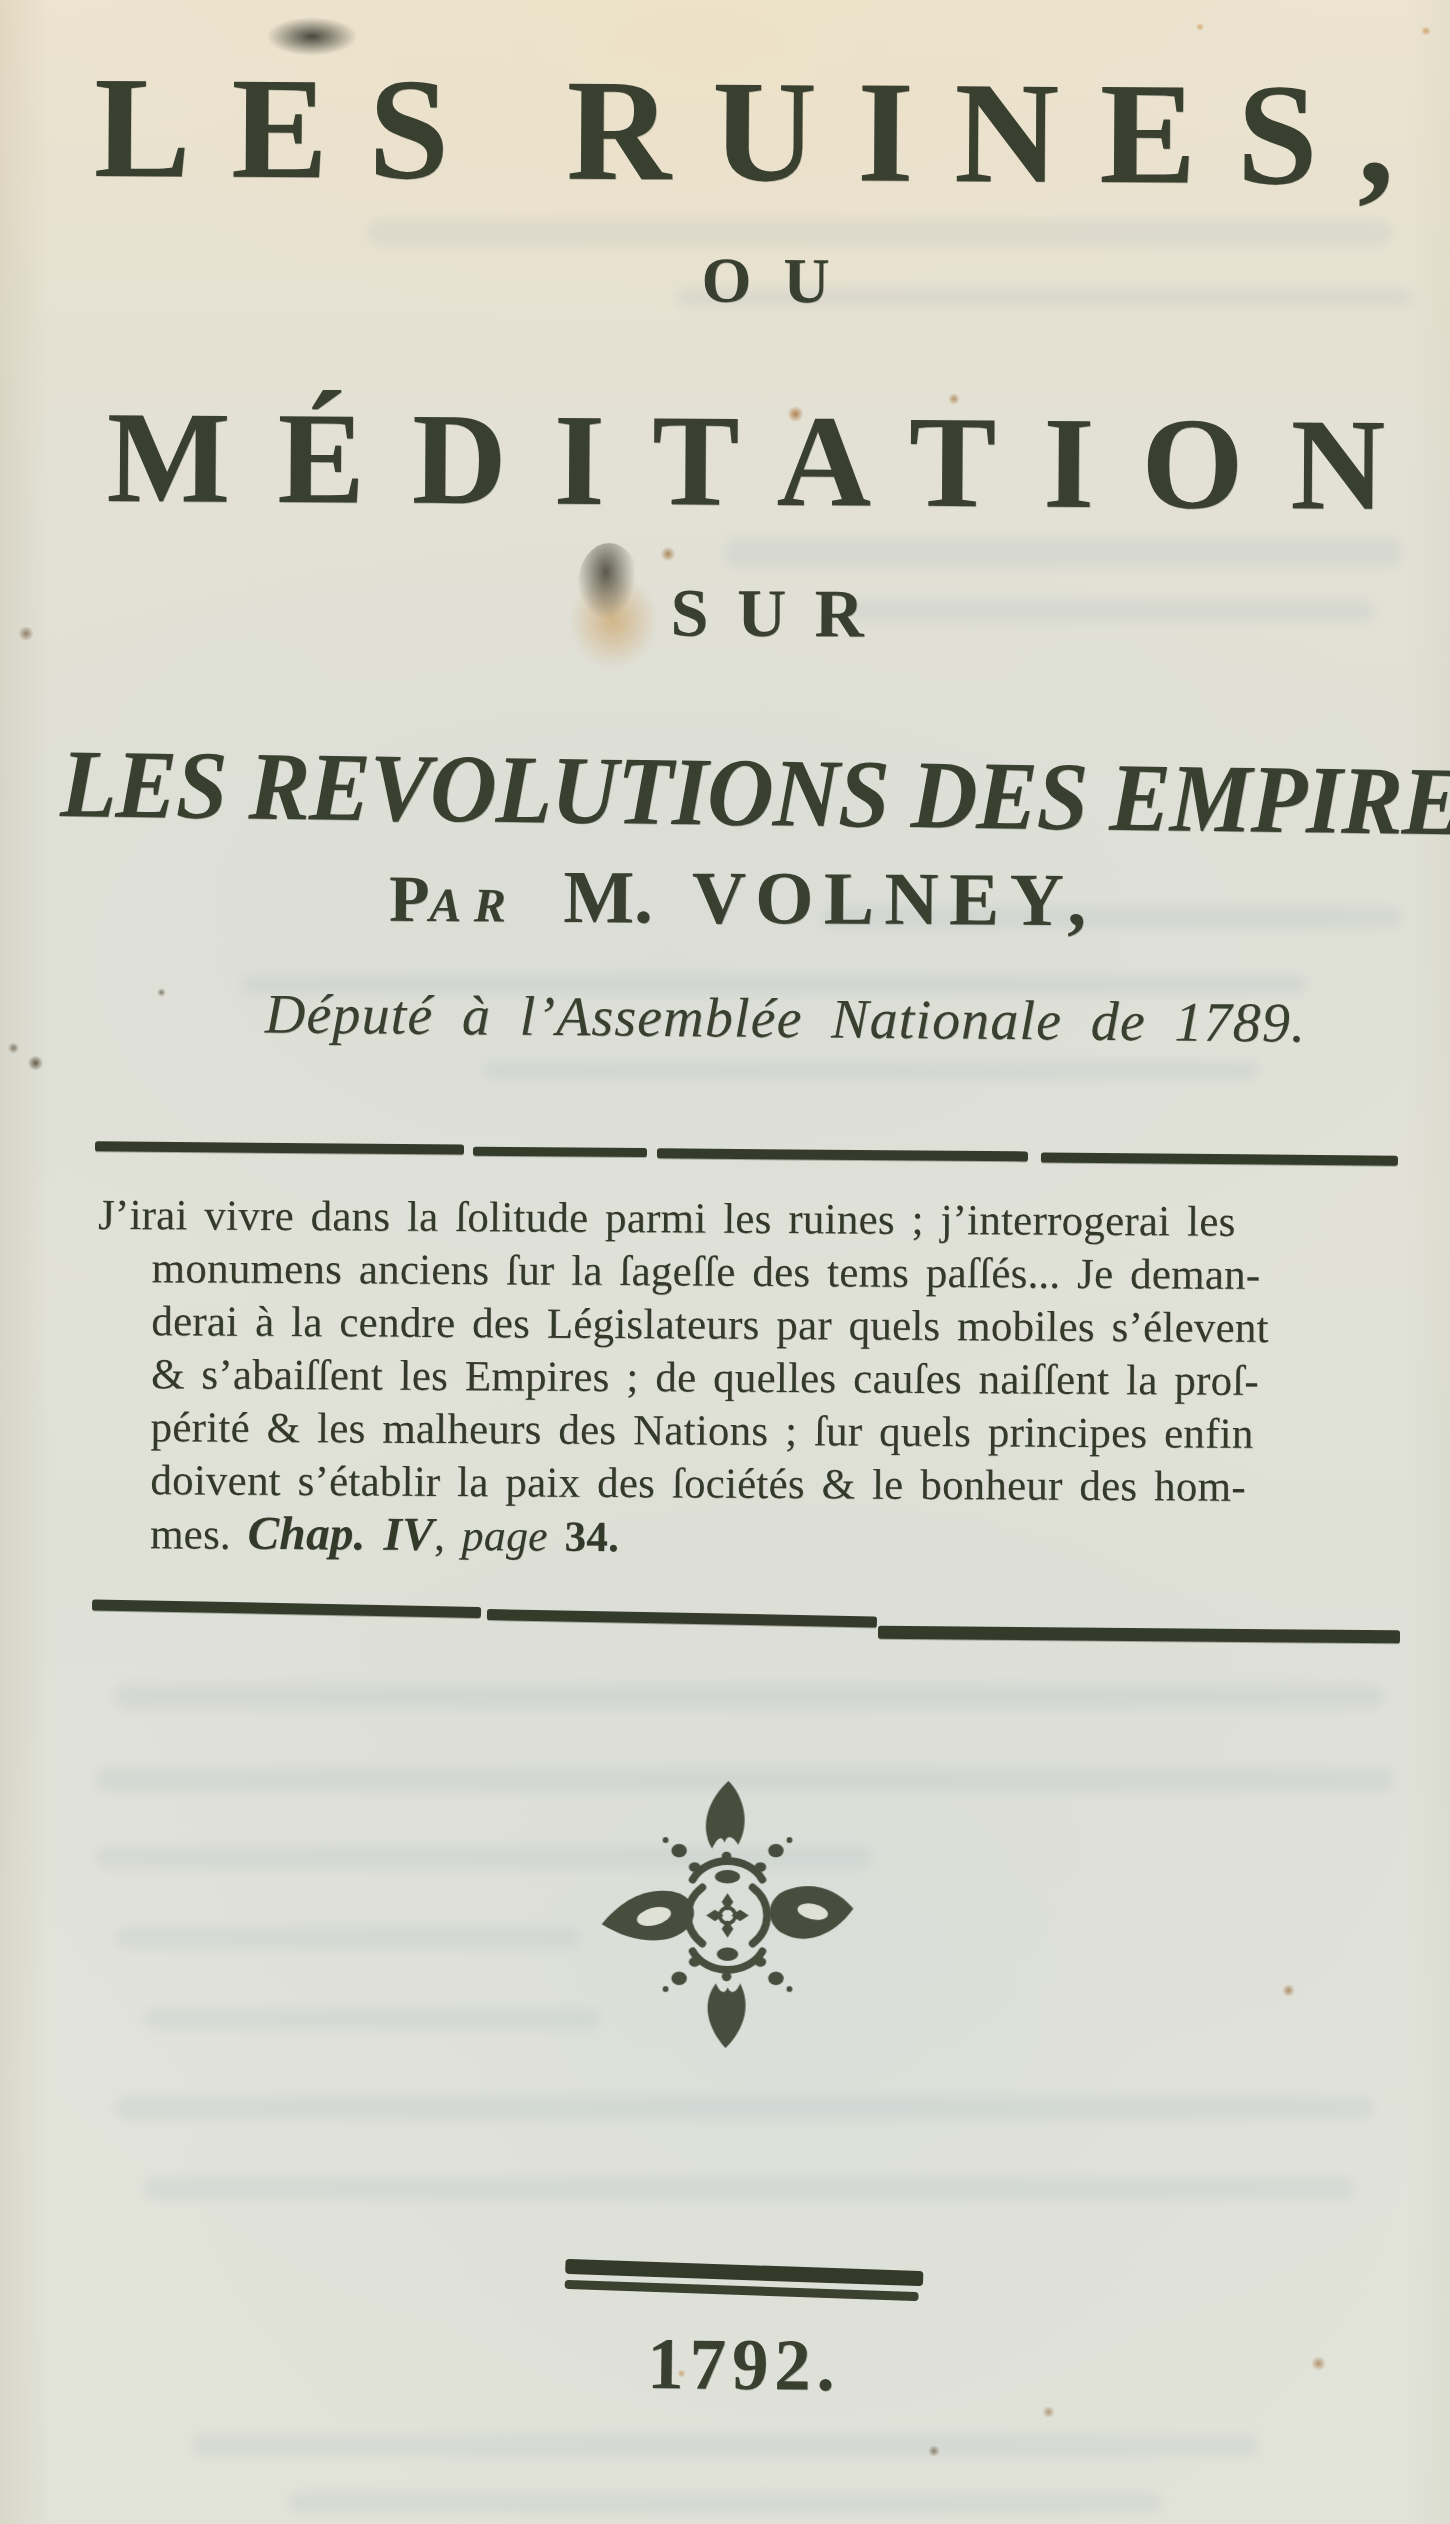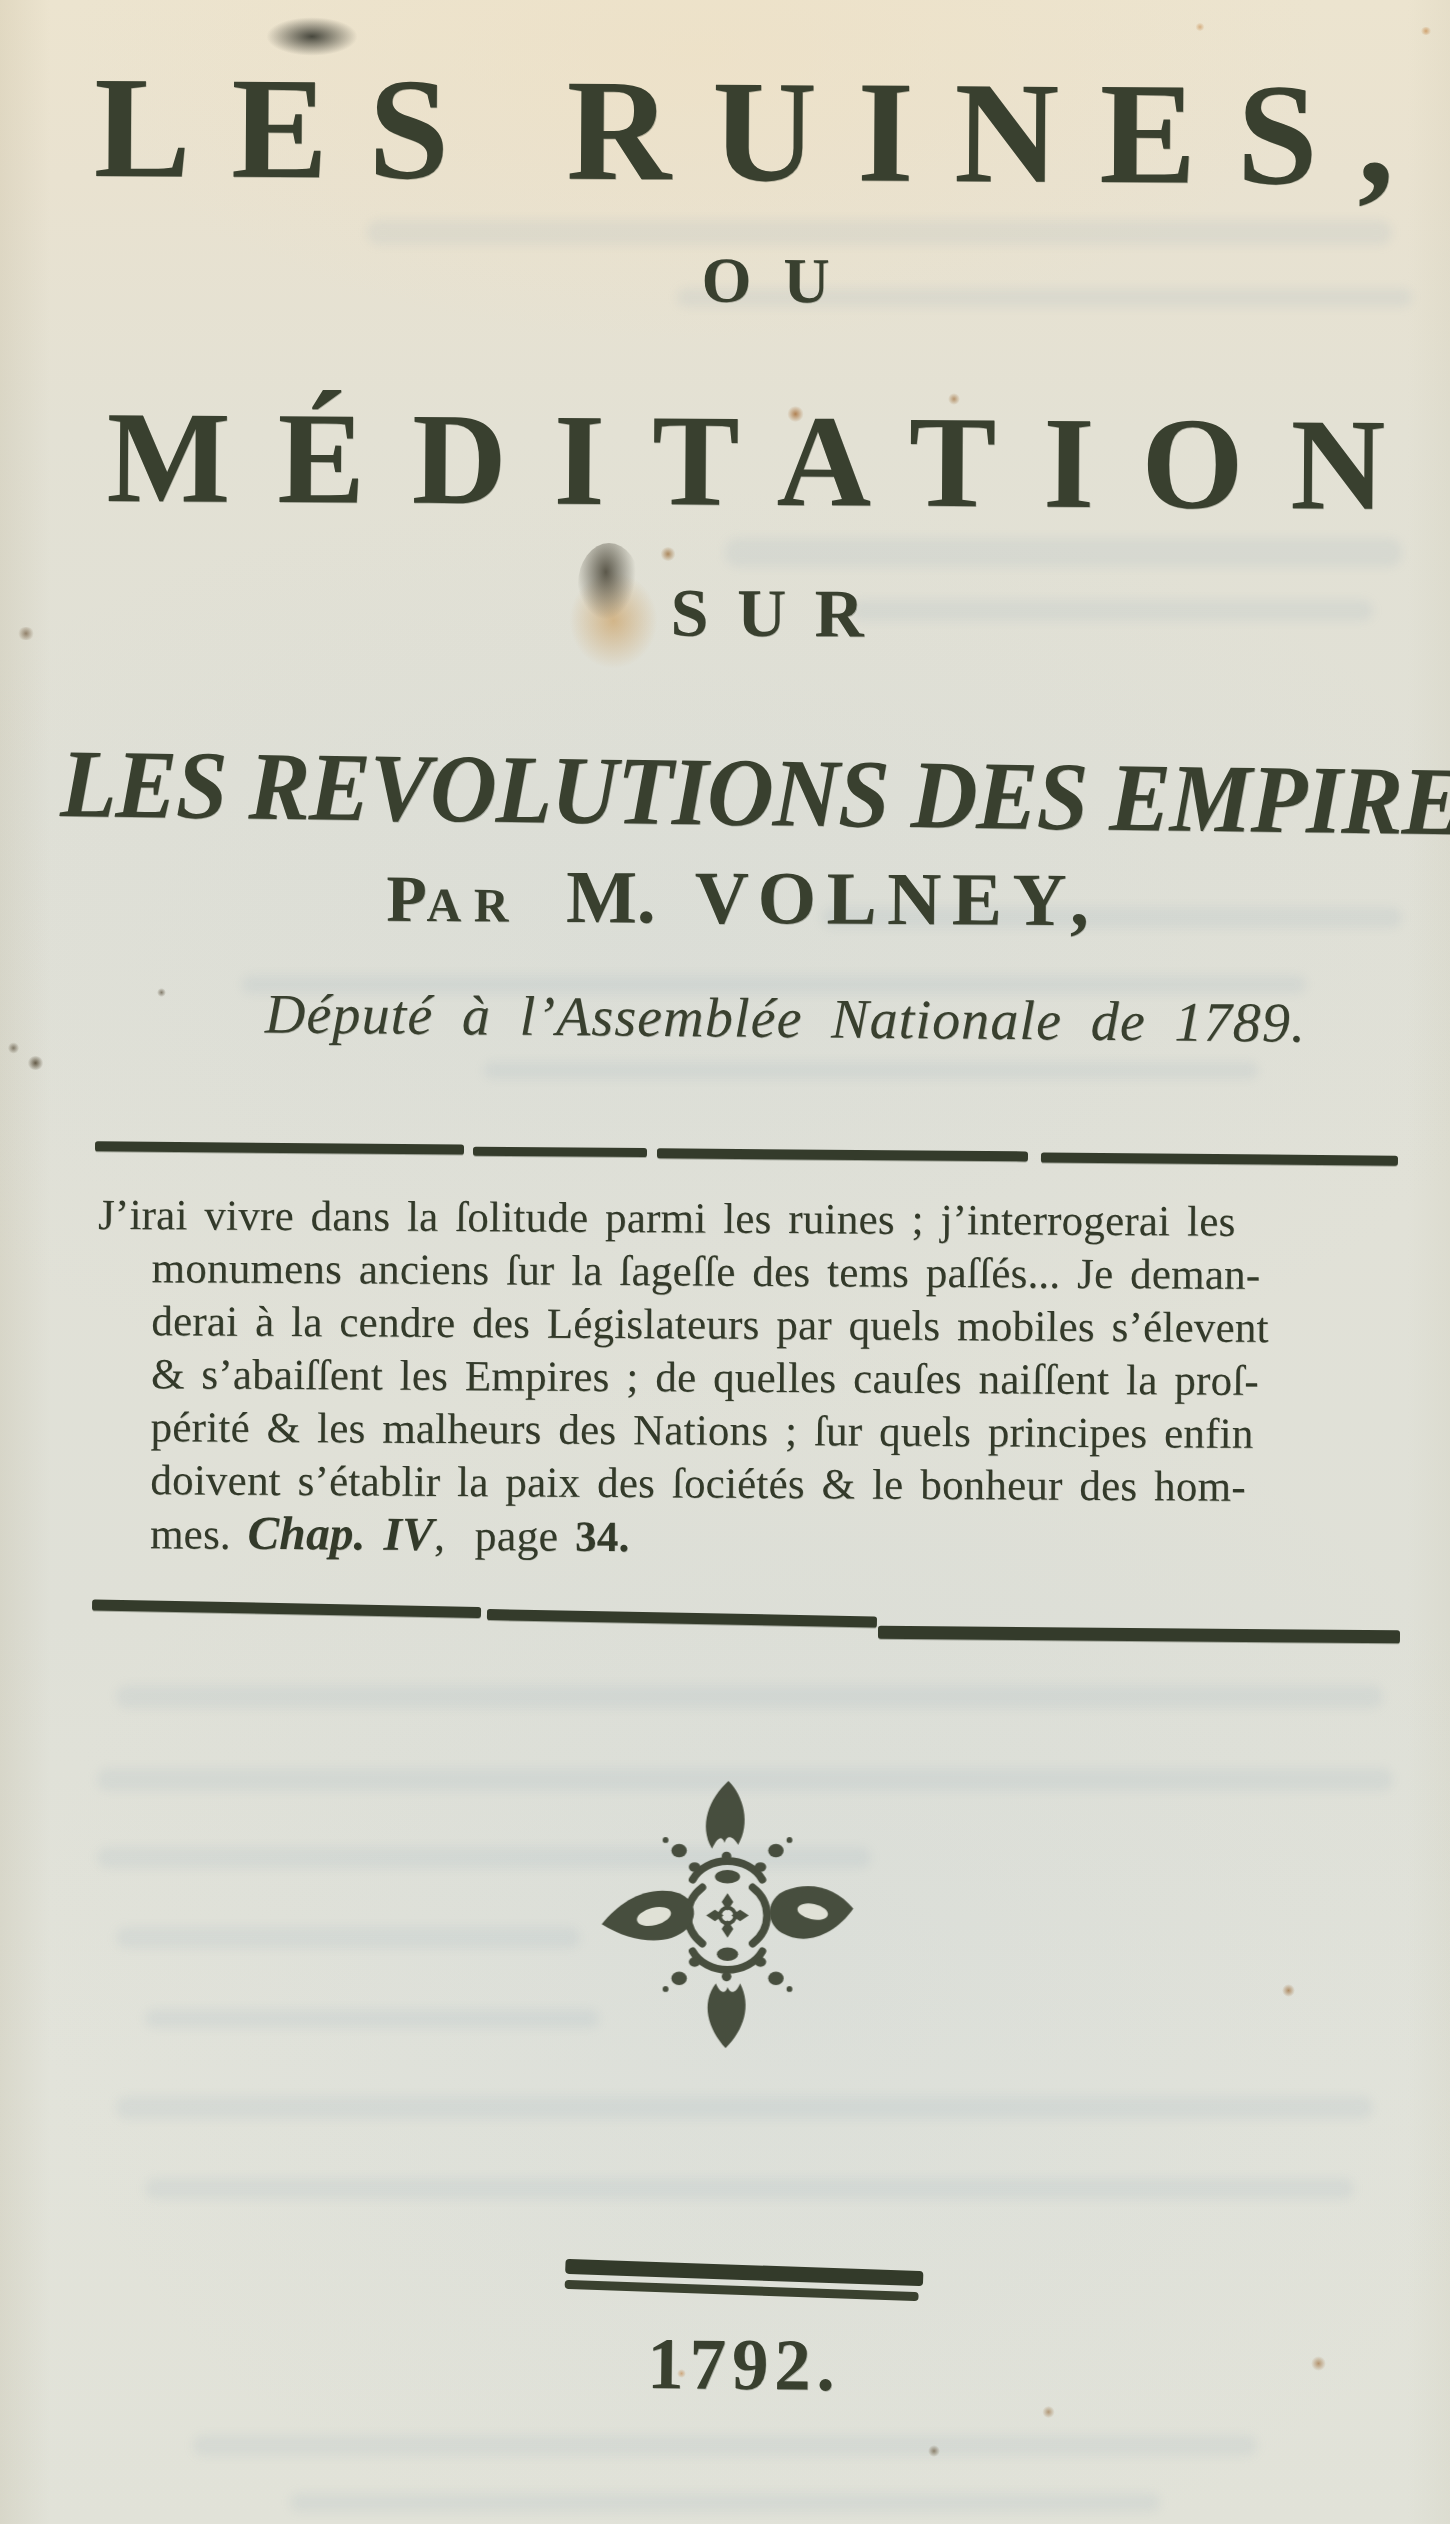--- a/index.html
+++ b/index.html
@@ -17,21 +17,21 @@
   .ink{position:absolute;left:0;right:0;text-align:center;white-space:nowrap;
        text-shadow:0.6px 0.7px 0 rgba(44,50,36,.30);}
   .t-main{top:48px;font-size:145px;font-weight:700;letter-spacing:.28em;transform:translateX(39px) rotate(.35deg);}
   .t-ou{top:244px;font-size:64px;font-weight:700;letter-spacing:.5em;transform:translateX(56px) rotate(.3deg);}
   .t-med{top:385px;font-size:131px;font-weight:700;letter-spacing:.36em;transform:translateX(44px) rotate(.35deg);}
   .t-sur{top:574px;font-size:68px;font-weight:700;letter-spacing:.42em;transform:translateX(56px) rotate(.3deg);}
   .t-ital{top:737px;font-size:97px;font-weight:700;font-style:italic;letter-spacing:-.01em;
           transform:translateX(24px) rotate(.75deg) scaleX(.95);}
   .byline{top:855px;transform:translateX(17.4px) rotate(.35deg);}
   .byline .b-p{font-size:66px;font-weight:700;}
-  .byline .b-ar{font-size:48px;font-weight:700;letter-spacing:.26em;}
+  .byline .b-ar{font-size:48px;font-weight:700;letter-spacing:.26em;font-style:italic;}
   .byline .b-m{font-size:75px;font-weight:700;margin-left:41px;}
   .byline .b-name{font-size:75px;font-weight:700;letter-spacing:.14em;margin-left:35px;}
   .author{top:986px;font-size:56px;font-style:italic;letter-spacing:.02em;word-spacing:13.5px;
           transform:translateX(60px) rotate(.5deg);}
   .rule{position:absolute;display:flex;}
   .rule span{background:#343b2b;border-radius:2.9px;box-shadow:0 1px 0 rgba(52,59,43,.35);}
   .rule1{left:95px;top:1147px;width:1304px;transform:rotate(.5deg);}
   .rule1 span:nth-child(1){width:369px;height:9.7px;margin-right:8.7px;}
   .rule1 span:nth-child(2){width:174px;height:8.7px;margin:1.9px 10.6px 0 0;}
   .rule1 span:nth-child(3){width:371px;height:9.7px;margin:1.9px 12.6px 0 0;}
@@ -40,21 +40,21 @@
   .rule2a span:nth-child(1){width:389px;height:10.6px;margin-right:6.8px;}
   .rule2a span:nth-child(2){width:390px;height:11.6px;margin-top:1.9px;}
   .rule2b{left:878px;top:1628px;width:522px;transform:rotate(.5deg);}
   .rule2b span{width:522px;height:12.6px;}
   .epigraph{position:absolute;left:97px;top:1192px;width:1344px;font-size:43px;line-height:53px;
             letter-spacing:.005em;word-spacing:5.8px;transform:rotate(.35deg);color:#333a2a;
             text-shadow:0.5px 0.6px 0 rgba(44,50,36,.28);}
   .epi-line{white-space:nowrap;}
   .epi-ind{padding-left:54px;}
   .cite{font-style:italic;font-size:1.1em;font-weight:700;}
-  .cite-pg{font-size:1.02em;margin-left:13px;}
+  .cite-pg{font-style:italic;font-size:1.02em;}
   .num{font-weight:700;}
   .ornament{position:absolute;left:592px;top:1779px;}
   .drule{position:absolute;left:565px;top:2265px;width:358px;transform:rotate(2deg);}
   .drule .bar1{height:14.5px;background:#333a2a;border-radius:3.9px;}
   .drule .bar2{height:8.7px;background:#3a412f;border-radius:3.9px;margin-top:6.8px;width:354px;}
   .year{top:2323px;left:565px;right:auto;width:358px;font-size:73px;font-weight:700;letter-spacing:.08em;
         transform:rotate(.6deg);}
   .ghost{position:absolute;background:rgba(148,168,182,.14);filter:blur(4.8px);border-radius:13.5px;}
   .spot{position:absolute;border-radius:50%;}
 </style>

